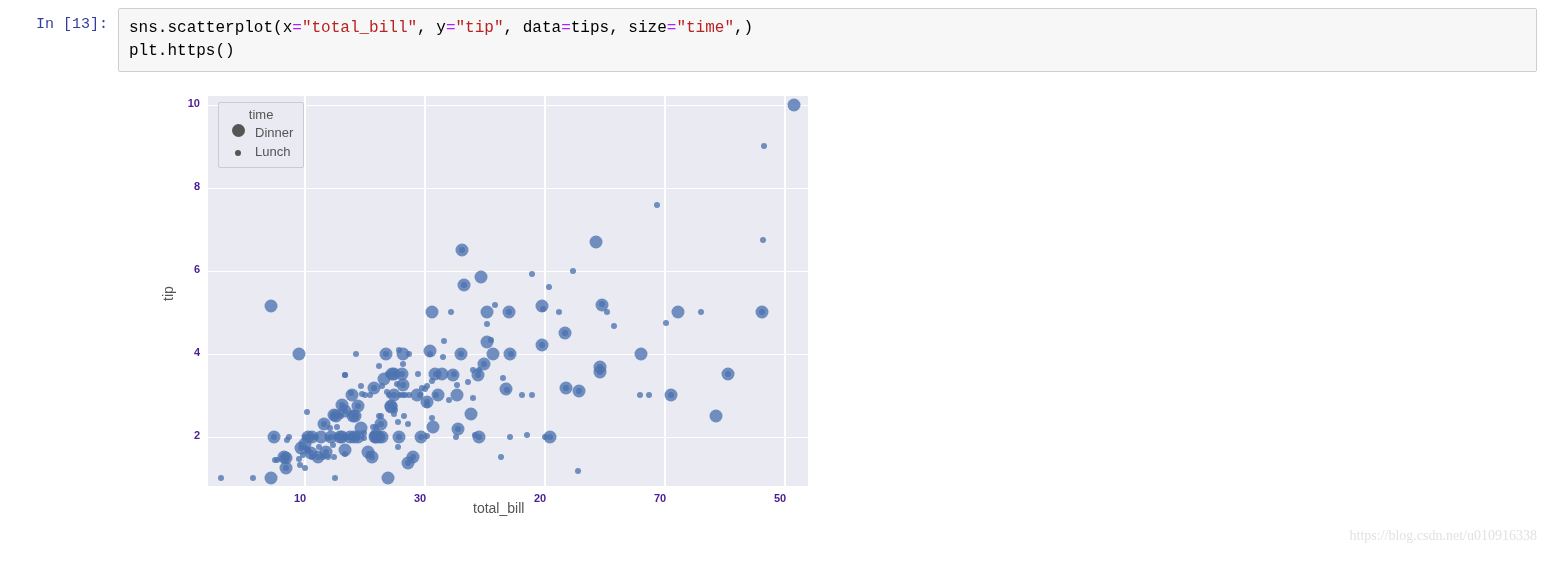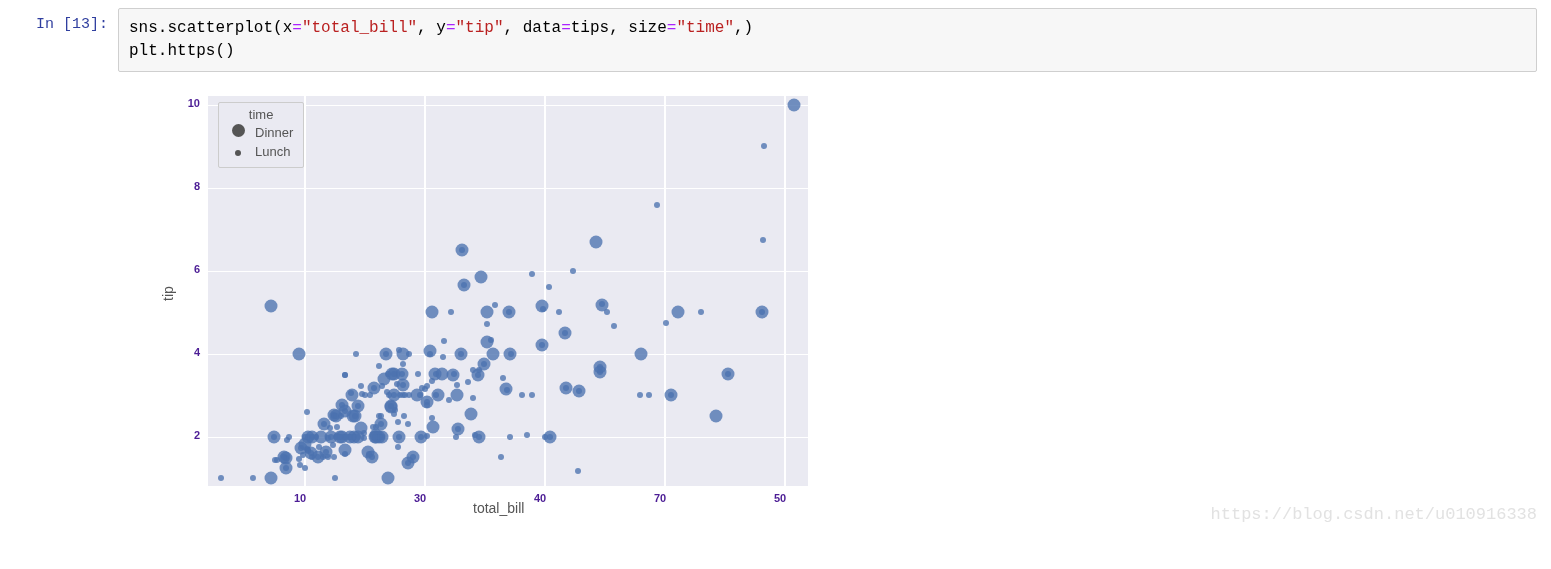--- a/index.html
+++ b/index.html
@@ -110,24 +110,24 @@
     line-height: 1.4;
   }
   .legend .dot {
     display: inline-block;
     border-radius: 50%;
     background: #555;
   }
   .watermark {
     position: absolute;
     right: 14px;
-    bottom: 20px;
+    bottom: 0;
     color: #e2e2e2;
-    font-size: 17px;
-    font-family: Liberation Mono, monospace;
+    font-size: 14px;
+    font-family: Liberation Serif, serif;
     user-select: none;
   }
 </style>
 </head>
 <body>
 
 <div class="cell">
   <div class="prompt">
     <span>In  [</span><span class="num">13</span><span>]:</span>
   </div>
@@ -136,21 +136,21 @@
 </div>
 
 <div class="output">
   <div class="chart-wrap" id="chart">
       <div class="plot-bg" style="left: 70px; top: 10px; width: 600px; height: 390px;"></div>
       <div class="gridline" style="left: 166px; top: 10px; width: 1.5px; height: 390px;"></div>
       <div class="tick-label" style="left: 156px; top: 406px;">10</div>
       <div class="gridline" style="left: 286px; top: 10px; width: 1.5px; height: 390px;"></div>
       <div class="tick-label" style="left: 276px; top: 406px;">30</div>
       <div class="gridline" style="left: 406px; top: 10px; width: 1.5px; height: 390px;"></div>
-      <div class="tick-label" style="left: 396px; top: 406px;">40</div>
+      <div class="tick-label" style="left: 396px; top: 406px;">20</div>
       <div class="gridline" style="left: 526px; top: 10px; width: 1.5px; height: 390px;"></div>
       <div class="tick-label" style="left: 516px; top: 406px;">70</div>
       <div class="gridline" style="left: 646px; top: 10px; width: 1.5px; height: 390px;"></div>
       <div class="tick-label" style="left: 636px; top: 406px;">50</div>
       <div class="gridline" style="left: 70px; top: 350.213px; width: 600px; height: 1.5px;"></div>
       <div class="tick-label" style="right: 618px; top: 342.213px;">2</div>
       <div class="gridline" style="left: 70px; top: 267.234px; width: 600px; height: 1.5px;"></div>
       <div class="tick-label" style="right: 618px; top: 259.234px;">4</div>
       <div class="gridline" style="left: 70px; top: 184.255px; width: 600px; height: 1.5px;"></div>
       <div class="tick-label" style="right: 618px; top: 176.255px;">6</div>

